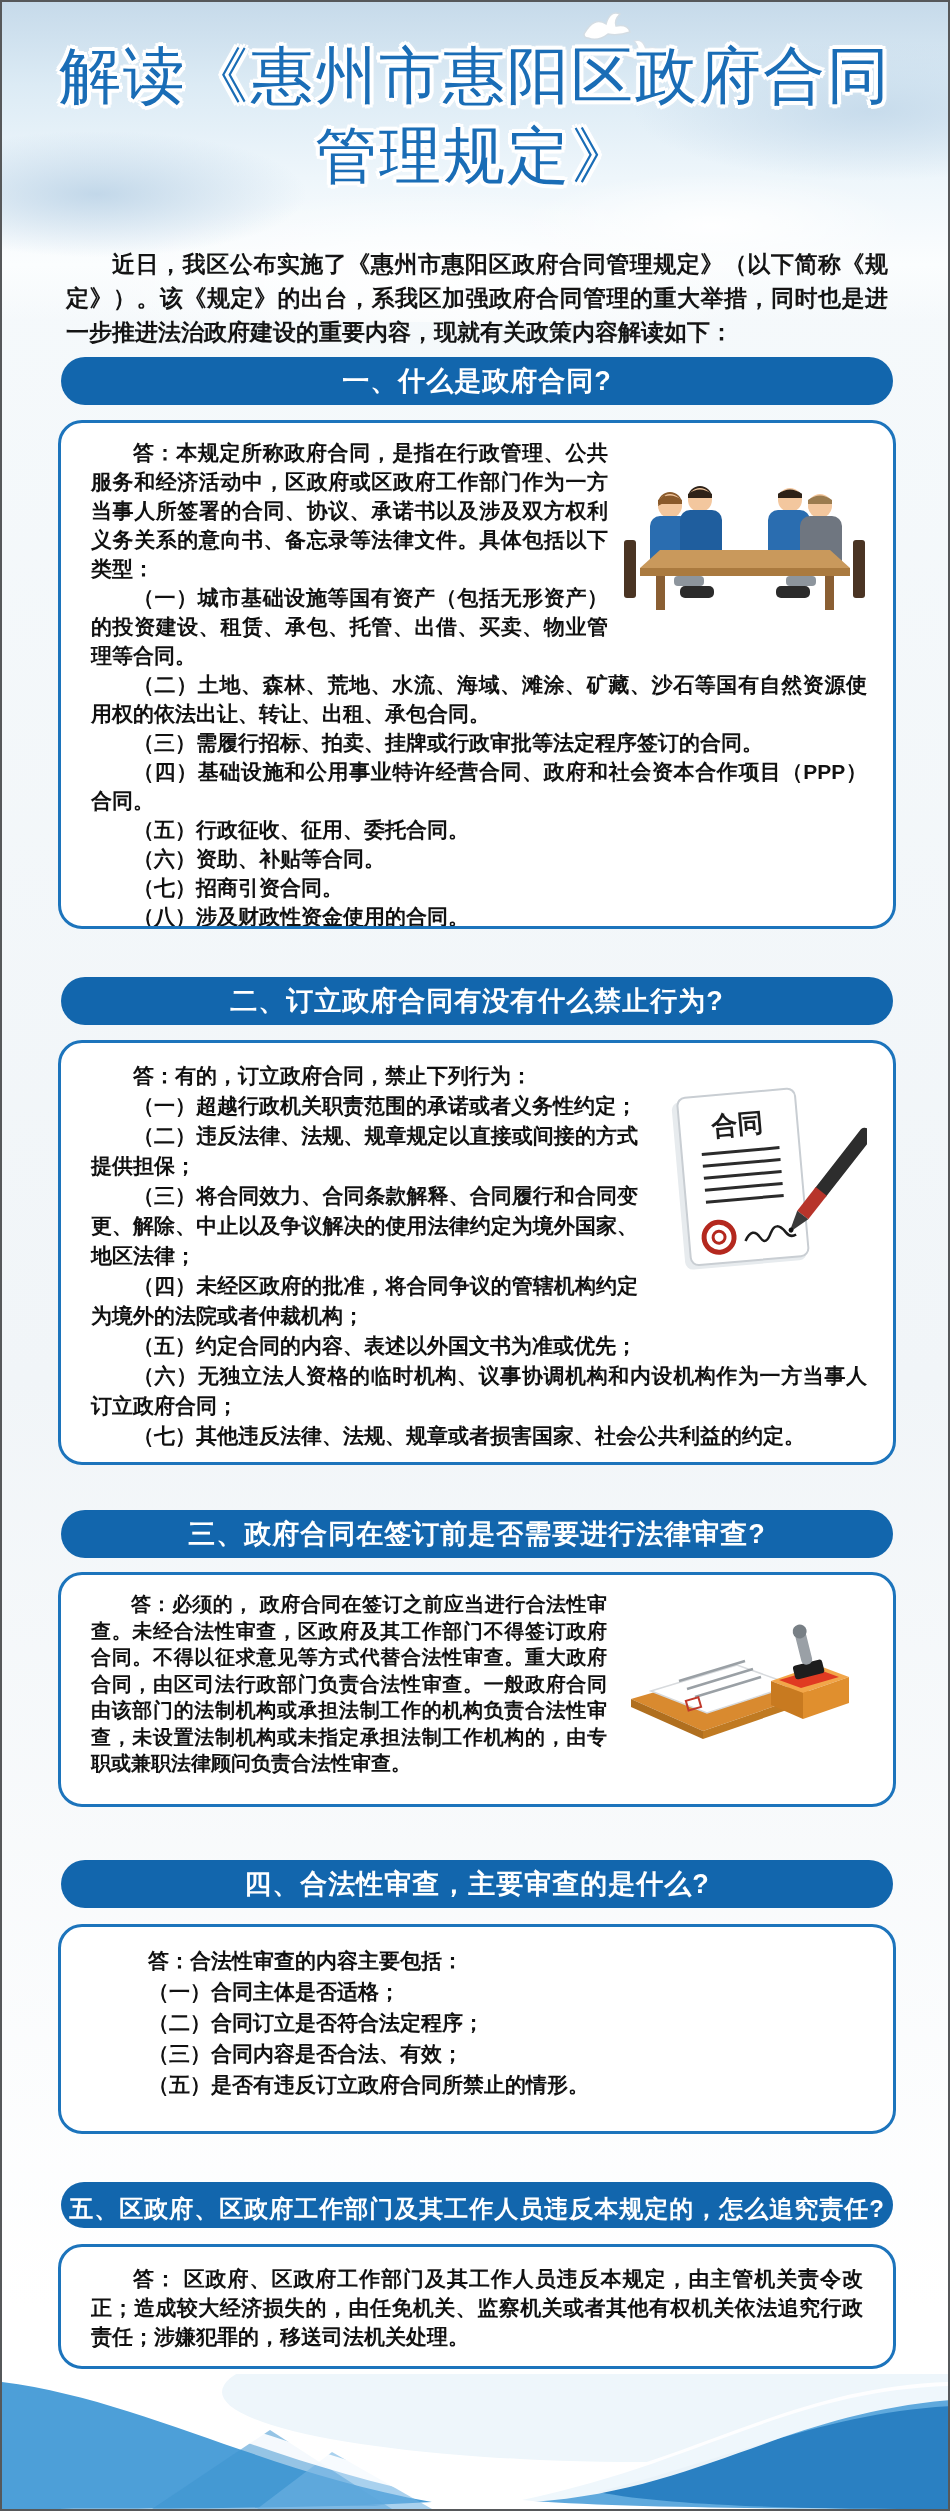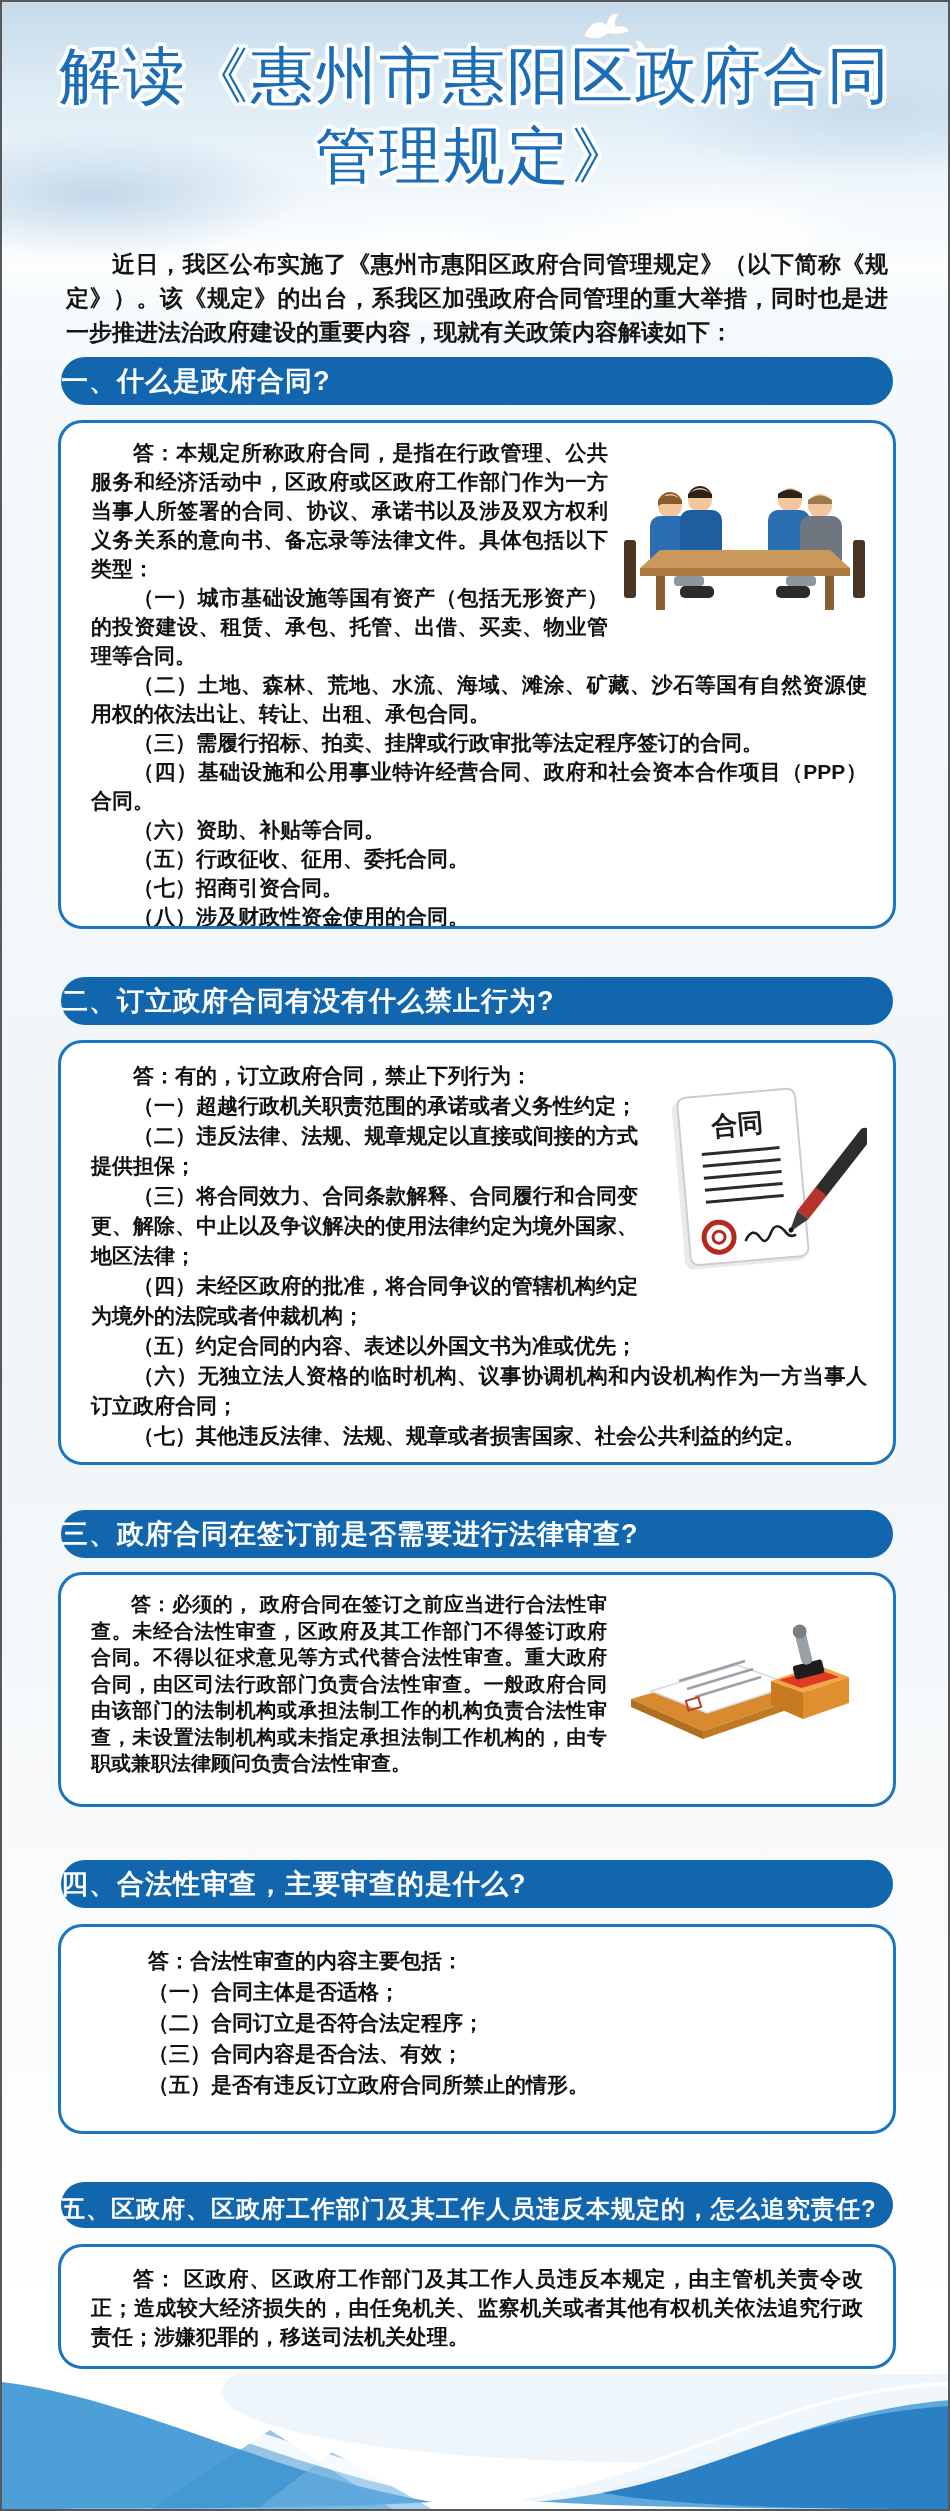--- a/index.html
+++ b/index.html
@@ -31,21 +31,21 @@
   
   .intro{
     position:absolute;top:222px;left:64px;width:822px;
     font-size:23px;line-height:34px;font-weight:700;color:#141414;
     text-align:justify;text-indent:2em;
   }
   
   .bar{
     position:absolute;left:59px;width:832px;height:48px;border-radius:26px;
     background:#1266ad;color:#ffffff;font-weight:900;font-size:27px;
-    text-align:left;line-height:48px;letter-spacing:1px;
+    text-align:center;line-height:48px;letter-spacing:1px;
   }
   .bar5{font-size:24px;height:46px;line-height:54px;}
   
   .box{
     position:absolute;left:56px;width:838px;box-sizing:border-box;
     background:#ffffff;border:3px solid #1c74bc;border-radius:24px;
     color:#111;font-weight:700;overflow:hidden;
   }
   .bt{margin:0;font-size:21px;line-height:29px;text-align:justify;}
   .indent{text-indent:2em;}
@@ -115,22 +115,22 @@
         <rect x="58" y="132" width="34" height="12" rx="5" fill="#2b2b2b"></rect>
       <rect x="164" y="122" width="30" height="10" rx="4" fill="#8d959d"></rect>
         <rect x="154" y="132" width="34" height="12" rx="5" fill="#2b2b2b"></rect>
     </svg>
     <p class="bt indent">答：本规定所称政府合同，是指在行政管理、公共服务和经济活动中，区政府或区政府工作部门作为一方当事人所签署的合同、协议、承诺书以及涉及双方权利义务关系的意向书、备忘录等法律文件。具体包括以下类型：</p>
     <div>
         <p class="bt indent">（一）城市基础设施等国有资产（包括无形资产）的投资建设、租赁、承包、托管、出借、买卖、物业管理等合同。</p>
         <p class="bt indent">（二）土地、森林、荒地、水流、海域、滩涂、矿藏、沙石等国有自然资源使用权的依法出让、转让、出租、承包合同。</p>
         <p class="bt indent">（三）需履行招标、拍卖、挂牌或行政审批等法定程序签订的合同。</p>
         <p class="bt indent">（四）基础设施和公用事业特许经营合同、政府和社会资本合作项目（PPP）合同。</p>
+        <p class="bt indent">（五）行政征收、征用、委托合同。</p>
         <p class="bt indent">（六）资助、补贴等合同。</p>
-        <p class="bt indent">（五）行政征收、征用、委托合同。</p>
         <p class="bt indent">（七）招商引资合同。</p>
         <p class="bt indent">（八）涉及财政性资金使用的合同。</p>
       </div>
   </div>
 
   <div class="bar" style="top:975px;">二、订立政府合同有没有什么禁止行为?</div>
   <div class="box box2">
     <svg class="illu illu2" viewBox="0 0 215 195">
       <g transform="rotate(-5 90 95)">
         <rect x="26" y="14" width="122" height="168" rx="8" fill="#e7ebee"></rect>

